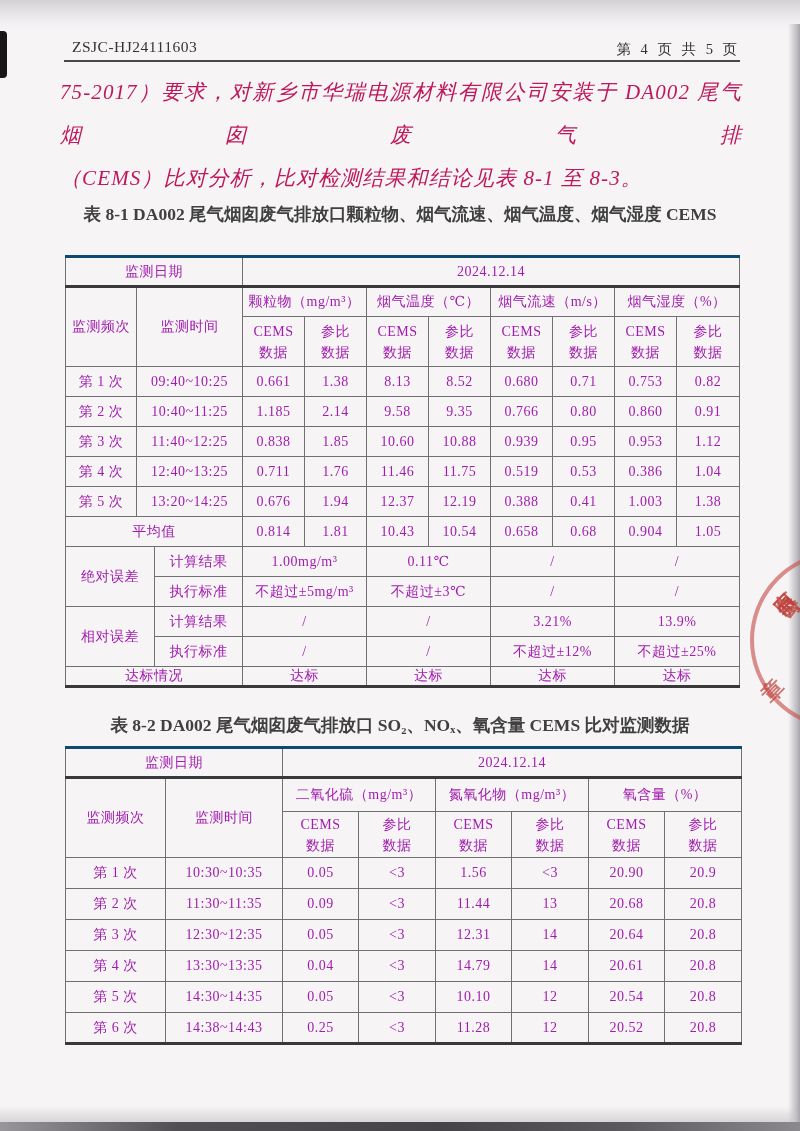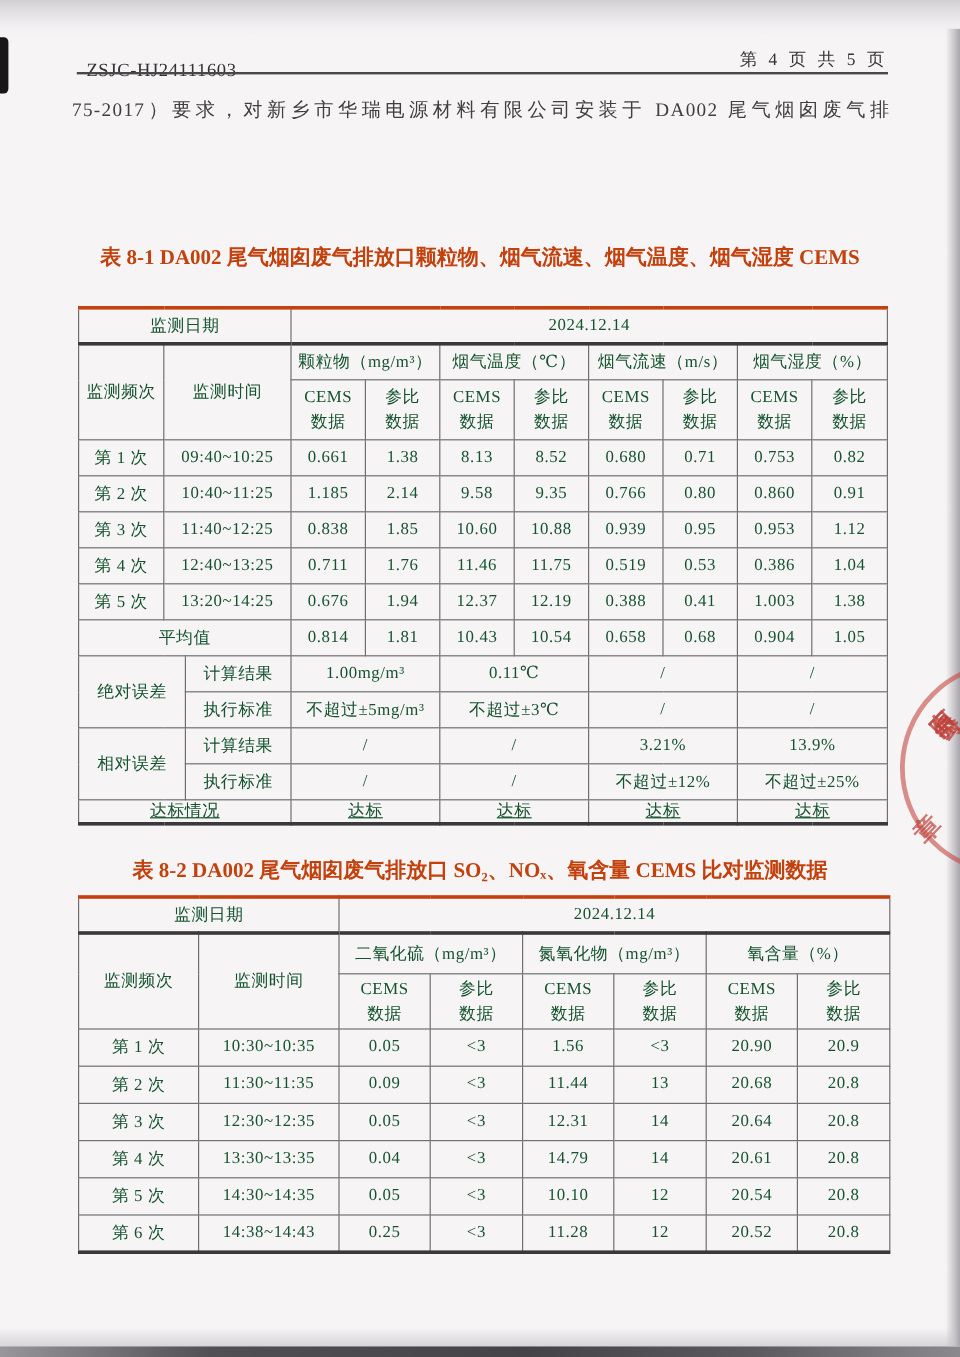--- a/index.html
+++ b/index.html
@@ -16,48 +16,48 @@
   .scan-bottom-fade { position: absolute; left: 0; right: 0; top: 1106px; height: 16px;
     background: linear-gradient(180deg, rgba(216,214,216,0), #d7d5d7); }
   .scan-bottom-band { position: absolute; left: 0; right: 0; top: 1122px; height: 9px;
     background: linear-gradient(90deg, #98969a, #514f53 22%, #454347 55%, #5b595d 78%, #8b898d); }
   .scan-right { position: absolute; top: 24px; bottom: 9px; right: 0; width: 12px;
     background: linear-gradient(90deg, rgba(203,201,205,0), #c5c3c7 65%, #a8a6aa); }
   .scan-left-mark { position: absolute; left: 0; top: 31px; width: 7px; height: 47px;
     background: #171717; border-radius: 0 4px 4px 0; }
 
   
-  .doc-no { position: absolute; left: 72px; top: 38px; font-size: 15.5px; letter-spacing: 0.5px; margin-top: 12px; }
+  .doc-no { position: absolute; left: 72px; top: 38px; font-size: 15.5px; letter-spacing: 0.5px; }
   .page-ind { position: absolute; right: 60px; top: 40px; font-size: 14.5px; letter-spacing: 3px; text-align: right; }
   .head-rule { position: absolute; left: 64px; top: 60px; width: 676px; height: 2px; background: #48484a; }
 
   
   .intro { position: absolute; left: 60px; top: 71px; width: 682px;
-    font-size: 16px; line-height: 43px; letter-spacing: 1.1px; color: #404040; }
+    font-size: 21px; line-height: 43px; letter-spacing: 1.1px; color: #be185d; font-style: italic; }
   .intro .line { white-space: nowrap; }
   .intro .j { text-align: justify; text-align-last: justify; white-space: normal; }
 
   
   .tbl-title { position: absolute; left: 50px; width: 700px; text-align: center;
-    font-weight: bold; font-size: 17.5px; line-height: 33px; color: #c2410c; }
+    font-weight: bold; font-size: 17.5px; line-height: 33px; color: #404040; }
   .t1-title { top: 198px; }
   .t2-title { top: 709px; }
 
   
   table.tbl { border-collapse: collapse; table-layout: fixed; position: absolute;
-    left: 65px; text-align: center; color: #14532d;
-    border-top: 3px solid #c2410c; border-bottom: 3px solid #39393b; }
+    left: 65px; text-align: center; color: #a21caf;
+    border-top: 3px solid #0c4a6e; border-bottom: 3px solid #39393b; }
   #t1 { top: 255px; width: 674px; }
   #t2 { top: 746px; width: 676px; }
   .tbl td { border: 1px solid #707072; padding: 0 2px; vertical-align: middle;
     font-size: 14px; letter-spacing: 0.5px; overflow: hidden; }
   tr.thickb td { border-bottom: 3px solid #39393b; }
   .num { font-size: 15px; letter-spacing: 0.3px; }
   .sub div { display: block; line-height: 21px; }
-  .h30 { height: 30px; } .h31 { height: 31px; } .h33 { height: 16px; text-decoration: underline; }
+  .h30 { height: 30px; } .h31 { height: 31px; } .h33 { height: 16px; }
   .h34 { height: 34px; } .h46 { height: 46px; } .h50 { height: 50px; }
 
   
   .stamp-circle { position: absolute; left: 750px; top: 551px; width: 178px; height: 178px;
     border: 4px solid rgba(198, 72, 66, 0.6); border-radius: 50%; }
   .stamp-text { position: absolute; left: 757px; top: 582px; color: rgba(190, 64, 58, 0.78);
     font-size: 20px; font-weight: bold; writing-mode: vertical-rl;
     transform: rotate(-46deg); letter-spacing: 3px; }
   .stamp-text2 { position: absolute; left: 762px; top: 676px; color: rgba(190, 64, 58, 0.7);
     font-size: 22px; font-weight: bold; transform: rotate(-46deg); }
@@ -70,20 +70,21 @@
 <div class="scan-bottom-band"></div>
 <div class="scan-right"></div>
 <div class="scan-left-mark"></div>
 
 <div class="doc-no">ZSJC-HJ24111603</div>
 <div class="page-ind">第 4 页 共 5 页</div>
 <div class="head-rule"></div>
 
 <div class="intro">
   <div class="line j">75-2017）要求，对新乡市华瑞电源材料有限公司安装于 DA002 尾气烟囱废气排</div>
+  <div class="line">（CEMS）比对分析，比对检测结果和结论见表 8-1 至 8-3。</div>
 </div>
 
 <div class="tbl-title t1-title">
   <div>表 8-1 DA002 尾气烟囱废气排放口颗粒物、烟气流速、烟气温度、烟气湿度 CEMS</div>
 </div>
 
 <table id="t1" class="tbl">
   <colgroup>
     <col style="width:71px">
       <col style="width:18px">

